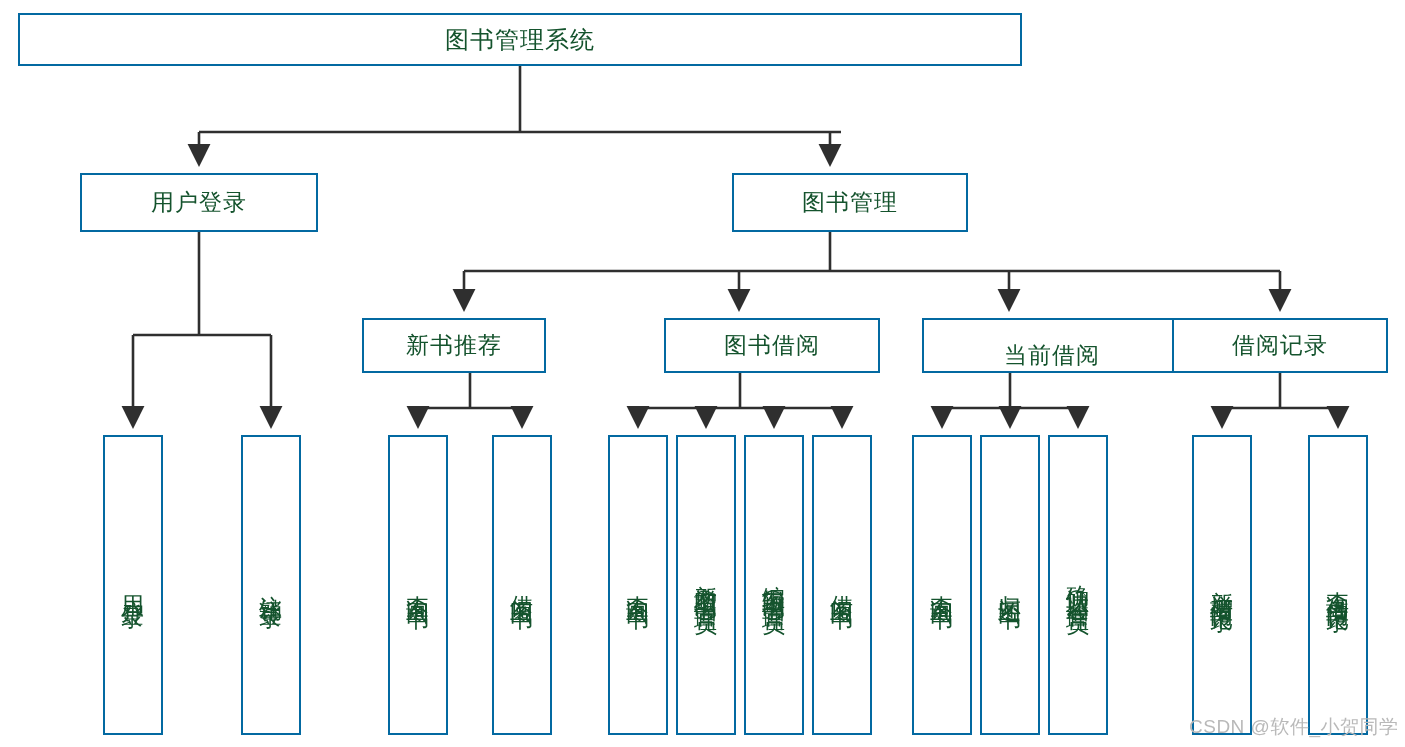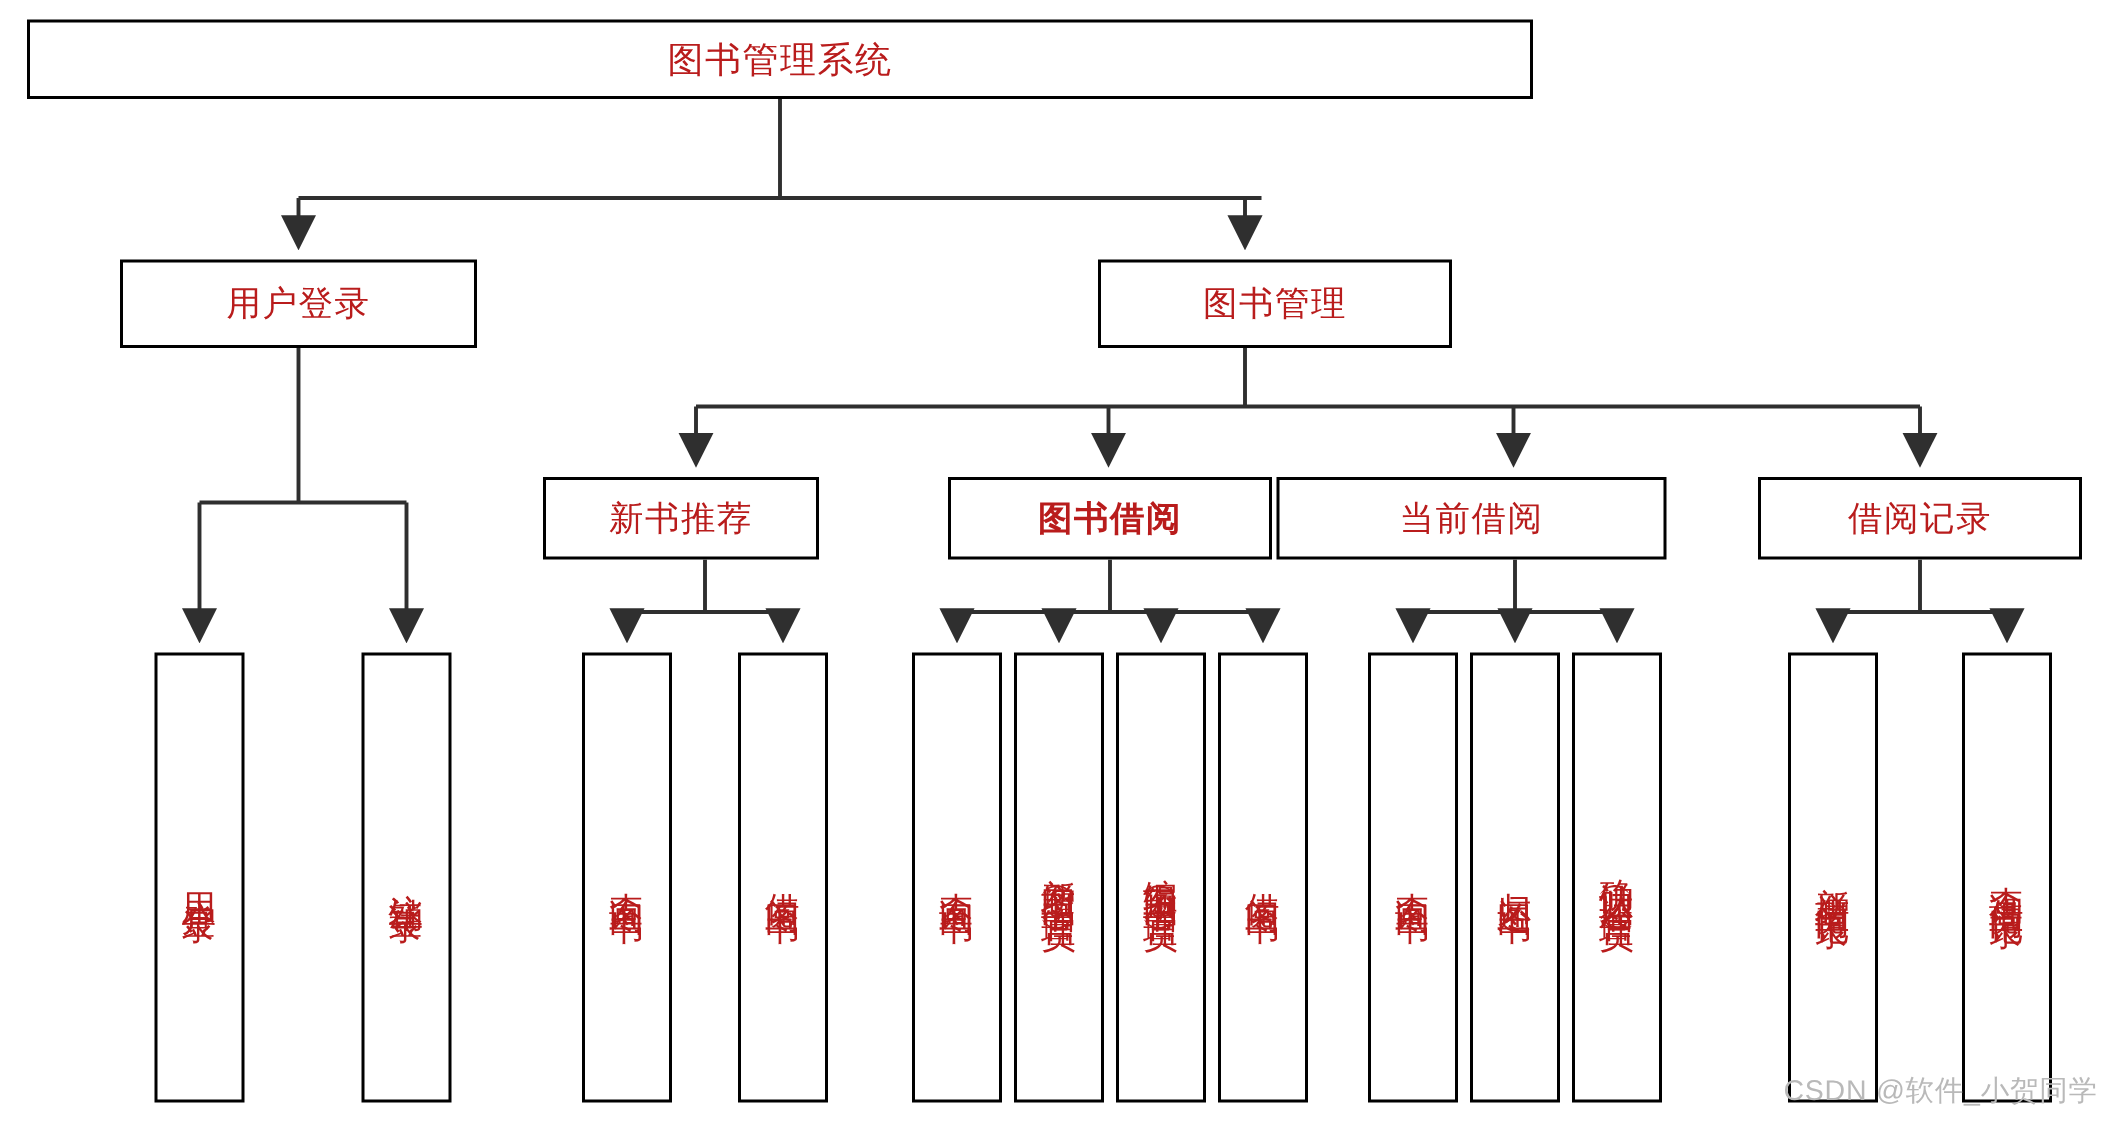--- a/index.html
+++ b/index.html
@@ -7,23 +7,23 @@
     width:1405px;height:747px;
     background:#ffffff;
     font-family:"Liberation Sans","DejaVu Sans",sans-serif;
     position:relative;overflow:hidden;
   }
   #diagram{position:absolute;left:0;top:0;width:1405px;height:747px;}
   .node{
     position:absolute;
     box-sizing:border-box;
     background:#ffffff;
-    border:2px solid #000000;
+    border:2px solid #0369a1;
     display:flex;align-items:center;justify-content:center;
-    color:#b91c1c;
+    color:#14532d;
   }
   .node.h-node{
     font-size:23px;
     letter-spacing:1px;
   }
   .node.root{font-size:24px;}
   .node.leaf{
     writing-mode:vertical-rl;
     text-orientation:upright;
     font-size:23px;
@@ -108,24 +108,24 @@
   <div class="node h-node" style="left:80px;top:173px;width:238px;height:59px;">
     <span class="label">用户登录</span>
   </div>
   <div class="node h-node" style="left:732px;top:173px;width:236px;height:59px;">
     <span class="label">图书管理</span>
   </div>
 
   <div class="node h-node" style="left:362px;top:318px;width:184px;height:55px;">
     <span class="label">新书推荐</span>
   </div>
-  <div class="node h-node" style="left:632px;top:318px;width:216px;height:55px;font-weight:bold;">
+  <div class="node h-node" style="left:664px;top:318px;width:216px;height:55px;">
     <span class="label">图书借阅</span>
   </div>
-  <div class="node h-node" style="left:851px;top:318px;width:260px;height:55px;">
+  <div class="node h-node" style="left:922px;top:318px;width:260px;height:55px;align-items:flex-end;">
     <span class="label">当前借阅</span>
   </div>
   <div class="node h-node" style="left:1172px;top:318px;width:216px;height:55px;">
     <span class="label">借阅记录</span>
   </div>
 
   <div class="node leaf" style="left:103px;top:435px;width:60px;height:300px;">
     <span class="label">用户登录</span>
   </div>
   <div class="node leaf" style="left:241px;top:435px;width:60px;height:300px;">

